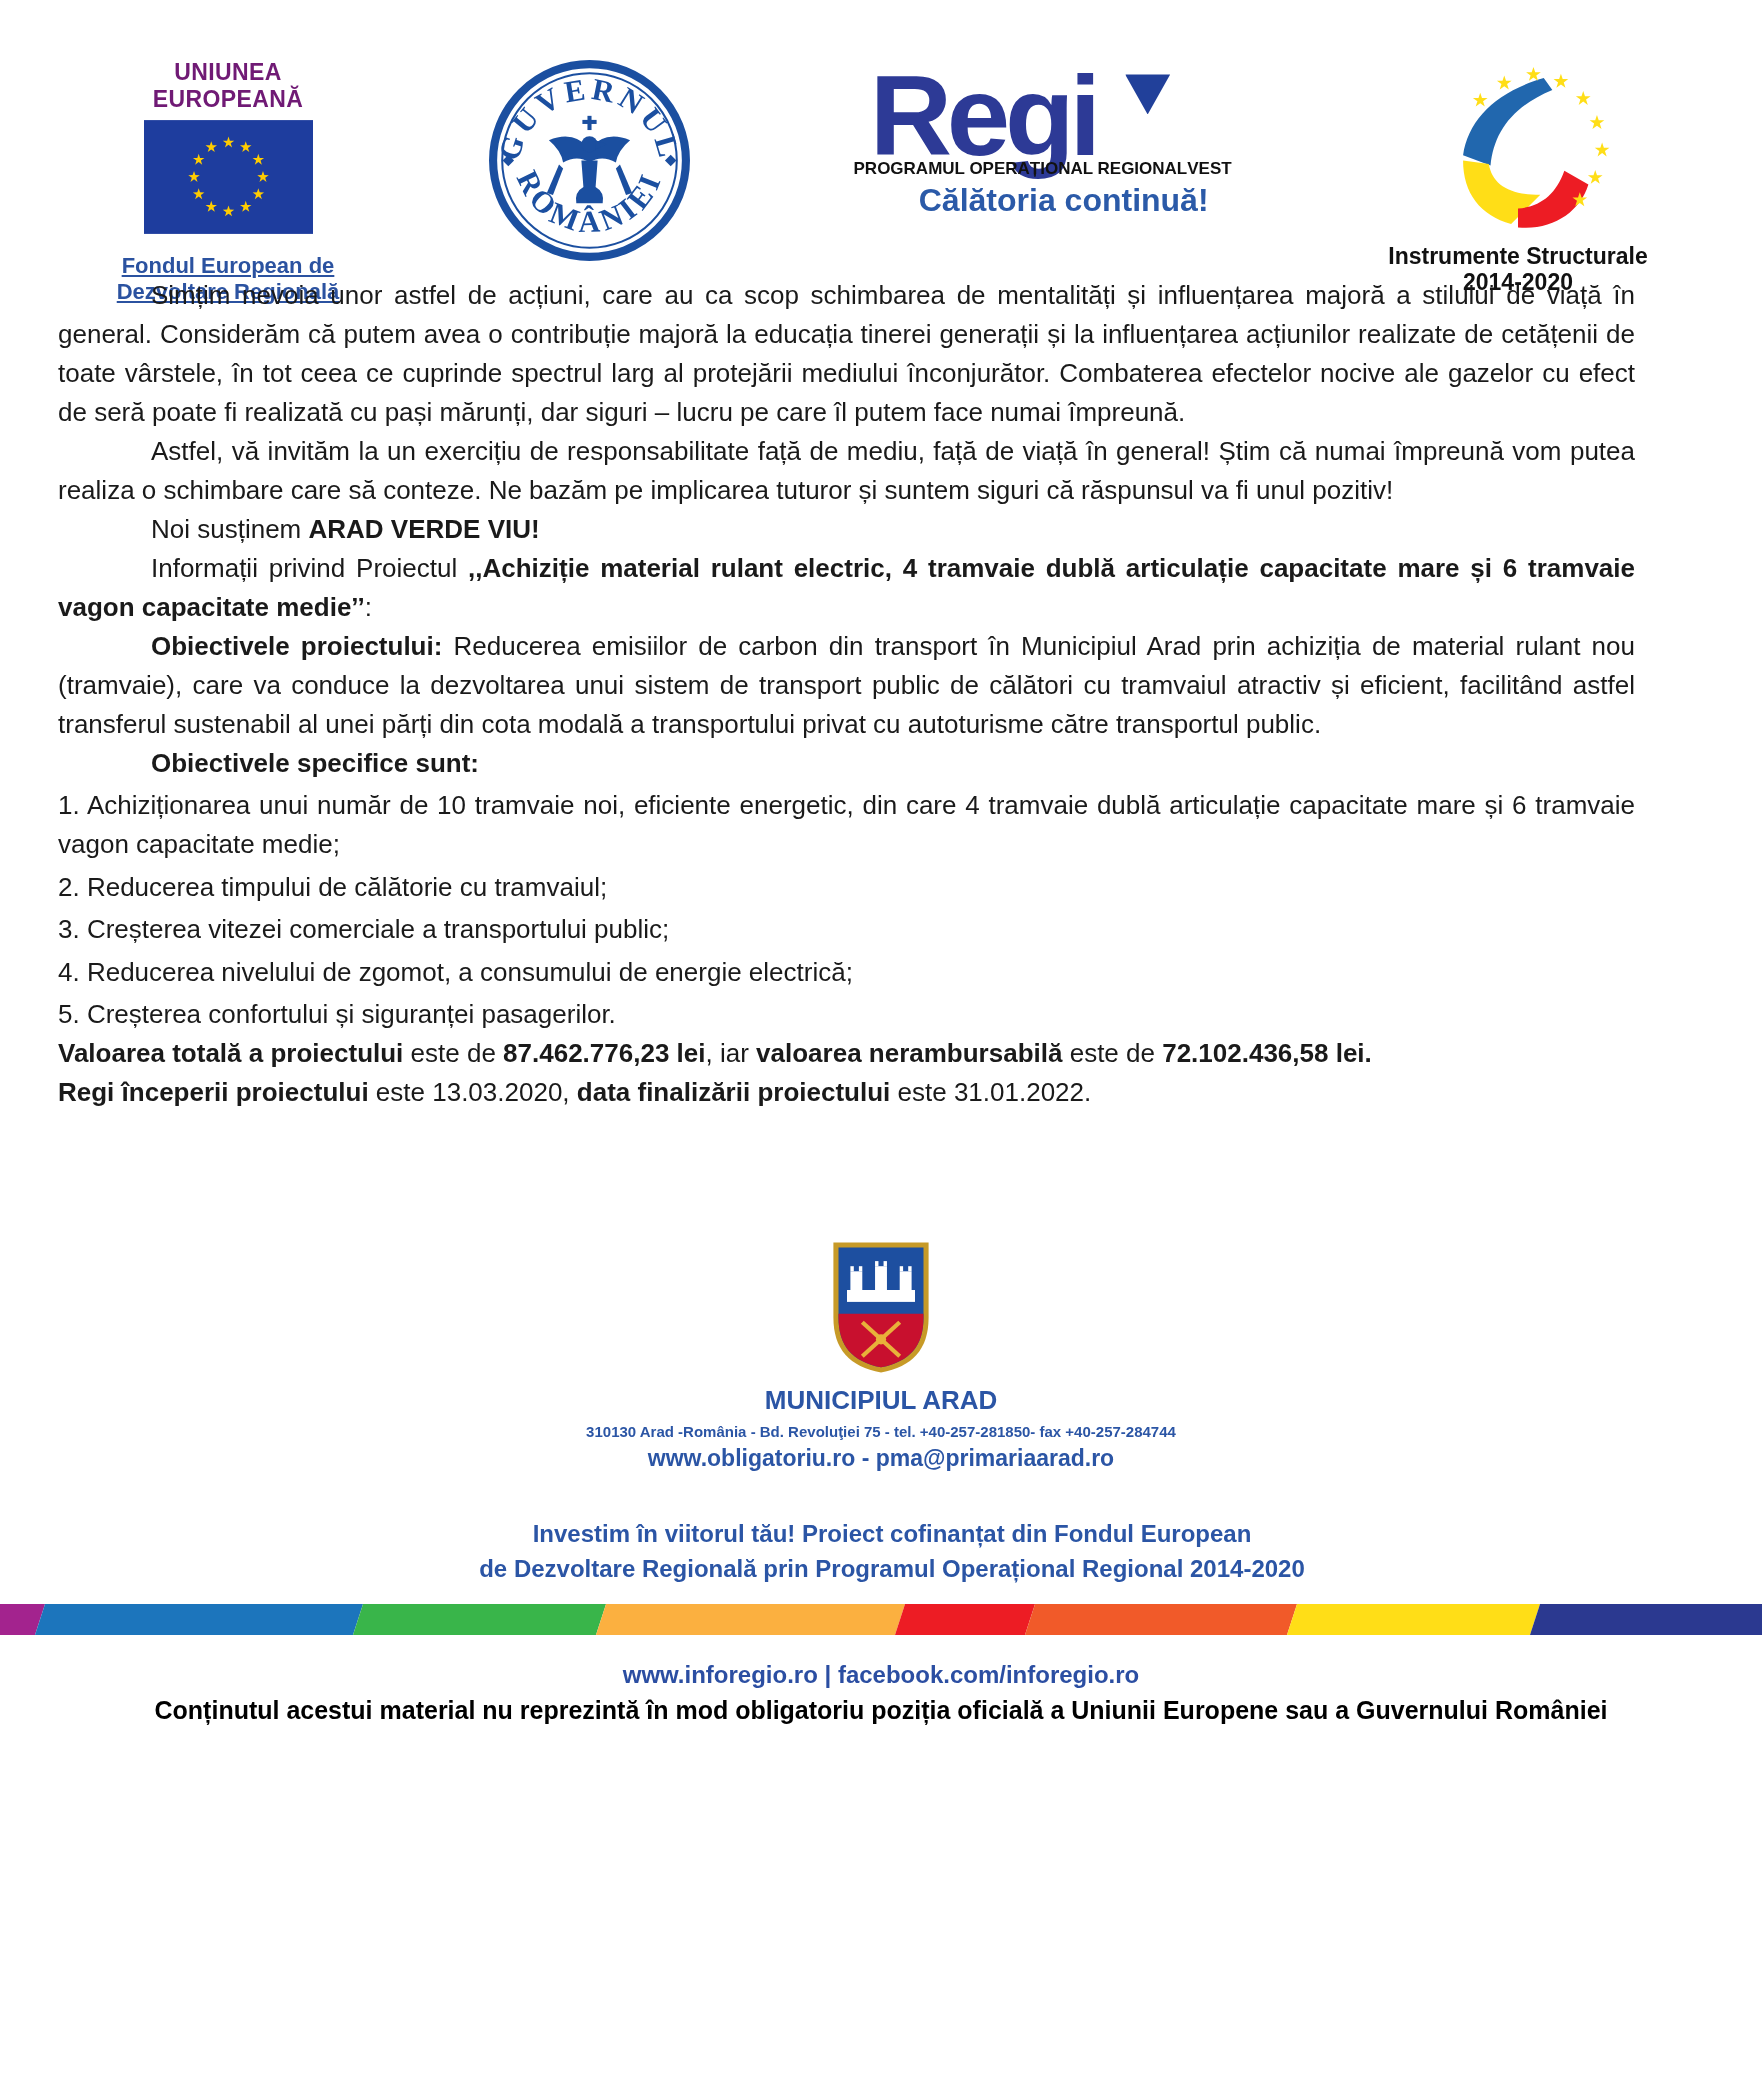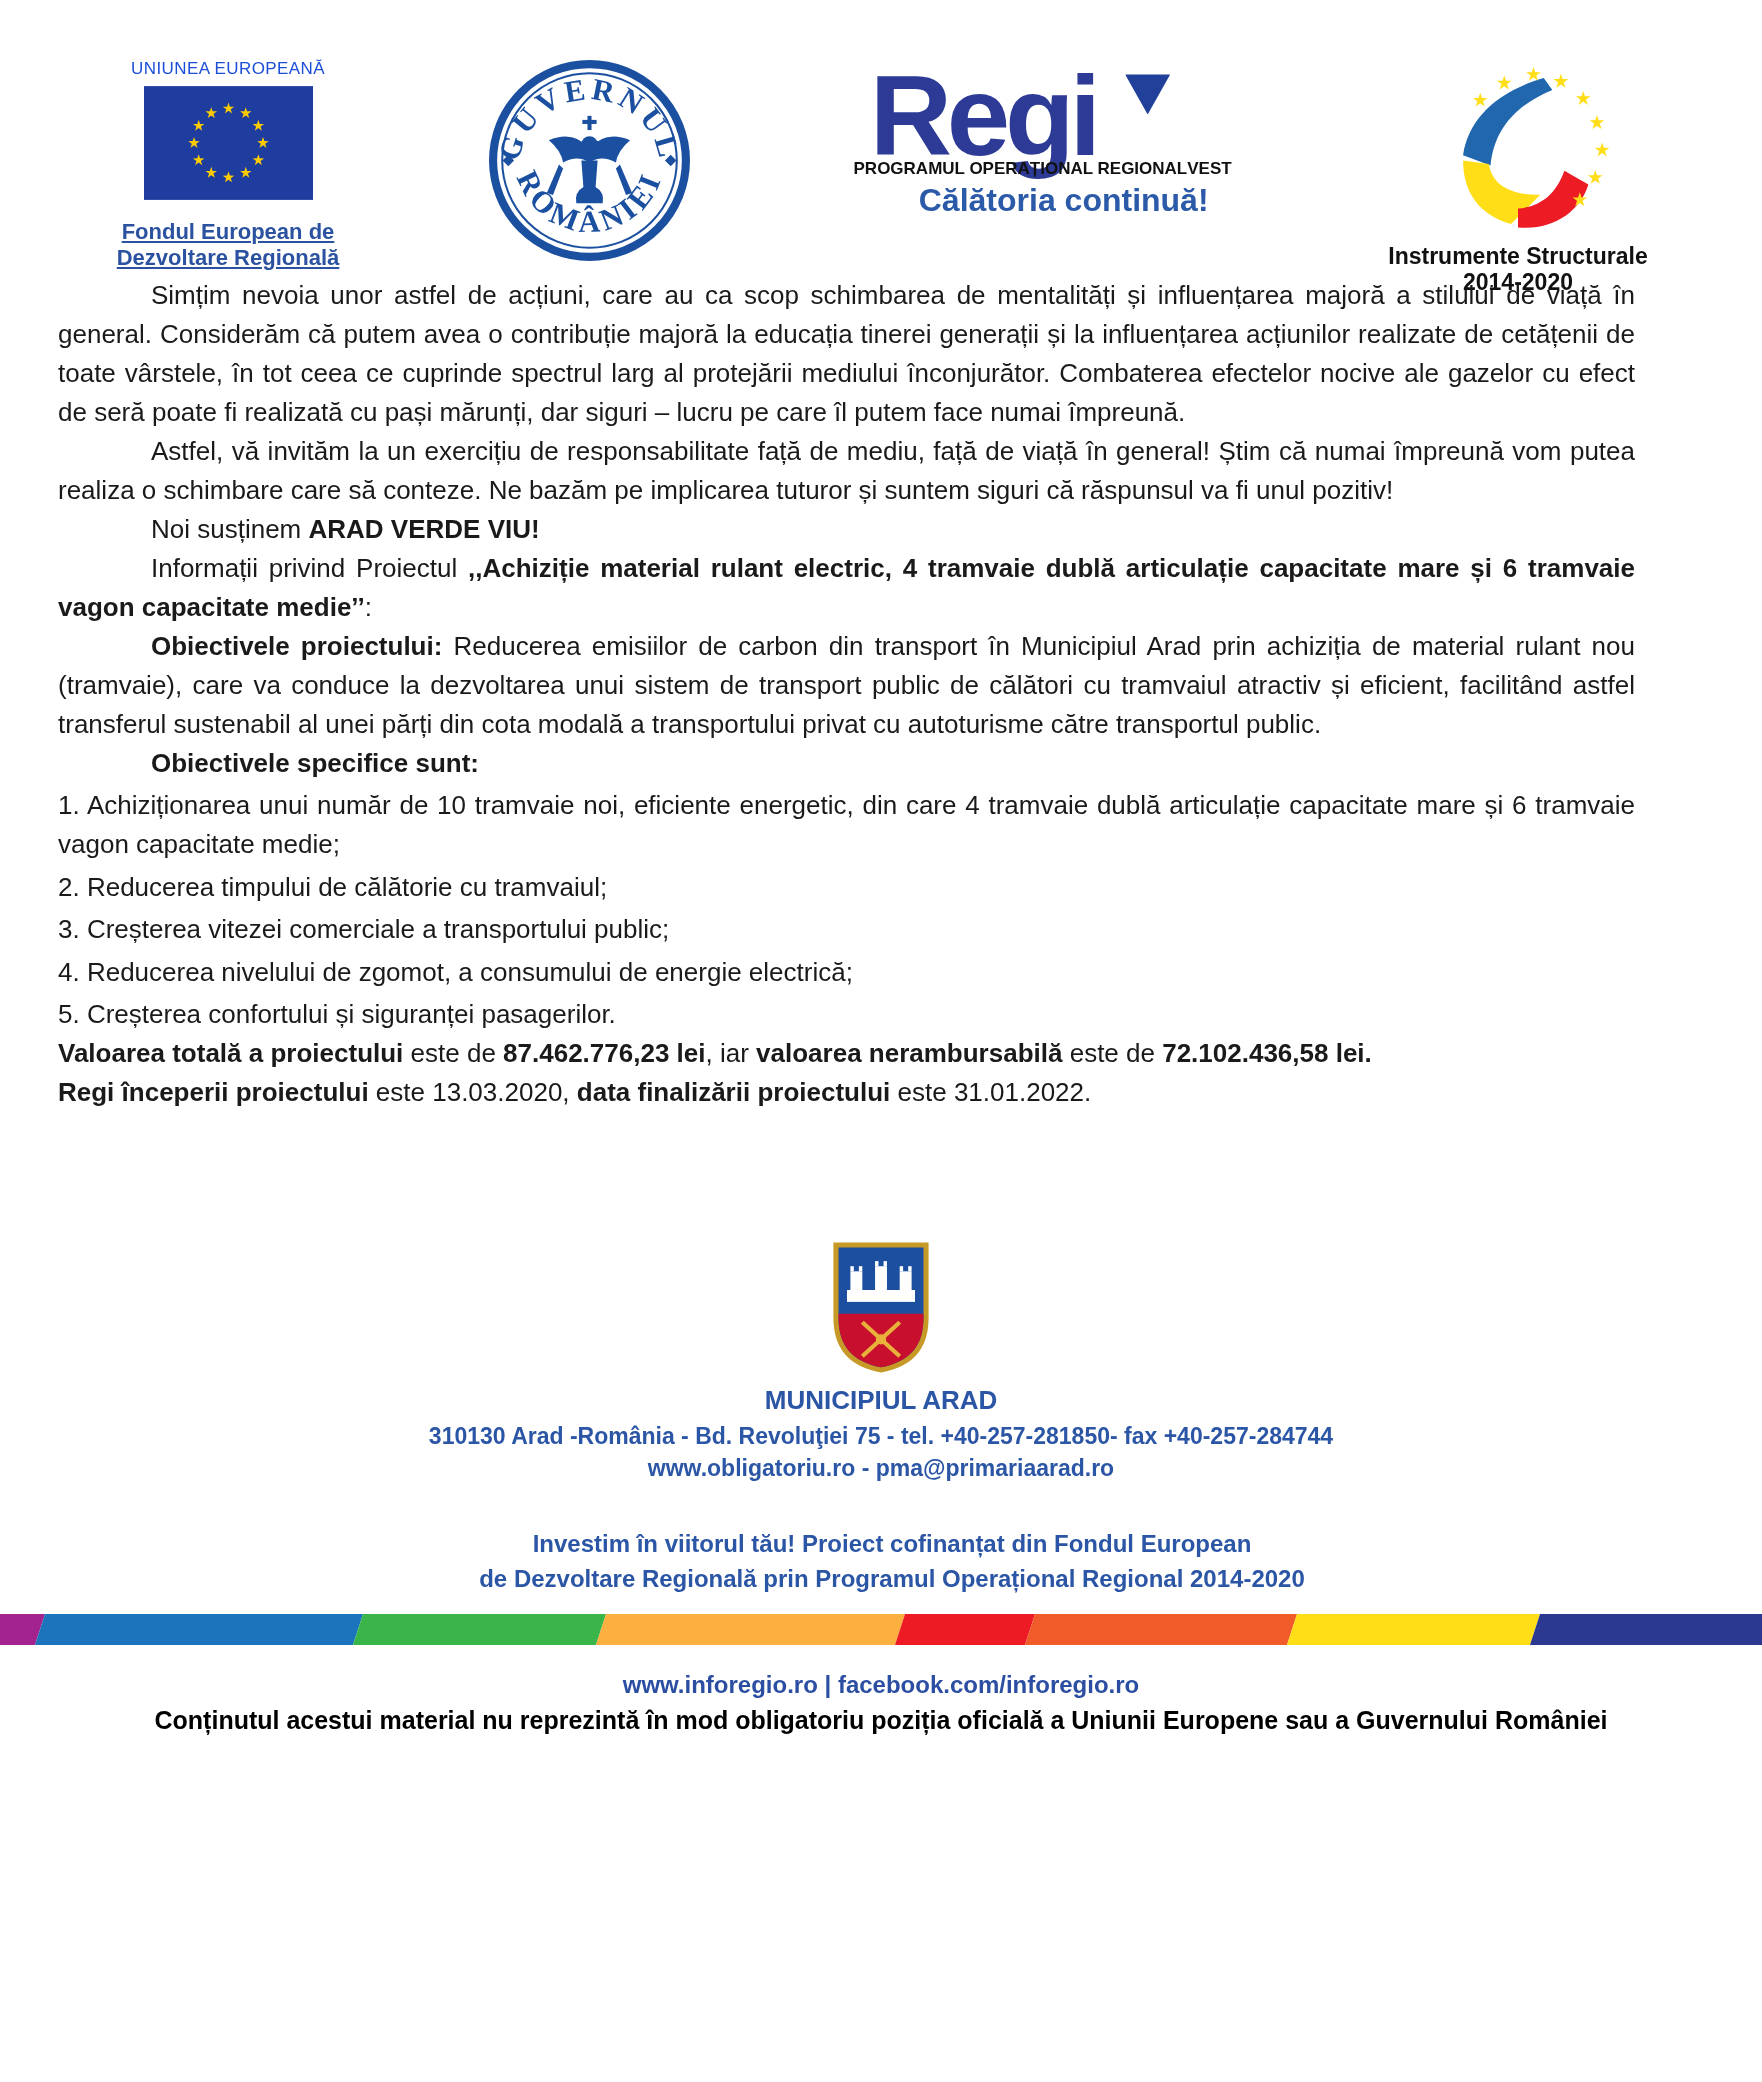--- a/index.html
+++ b/index.html
@@ -11,21 +11,21 @@
     font-family:"Liberation Sans",sans-serif;
     color:#1a1a1a;
     overflow:hidden;
   }
   
   .logos{
     display:flex;justify-content:space-between;align-items:flex-start;
     padding:59px 102px 0 112px;height:217px;
   }
   .logo-eu{width:232px;text-align:center;}
-  .eu-title{color:#1d4ed8;font-size:17px;font-weight:400;letter-spacing:0.4px;margin-bottom:6.9px;}
+  .eu-title{color:#701a75;font-size:23px;font-weight:700;letter-spacing:0.4px;margin-bottom:6.9px;}
   .eu-flag{width:169px;height:114px;margin:0 auto;display:block;}
   .eu-sub{color:#2b52a0;font-size:22px;font-weight:600;line-height:1.18;margin-top:19px;text-decoration:underline;}
   .logo-gov{width:203px;}
   .logo-regio{width:396px;margin-top:8.6px;}
   .regio-row{display:flex;align-items:flex-start;justify-content:center;}
   .regio-word{font-size:114px;line-height:.85;font-weight:800;color:#2d3a96;letter-spacing:-5.2px;}
   .regio-wheel{position:relative;width:100px;height:100px;margin-left:1.7px;margin-top:5.2px;}
   .wheel-disc{
     width:100px;height:100px;border-radius:50%;
     background:conic-gradient(#fff 0 22deg,#21409a 22deg 58deg,#2b6cb5 58deg 96deg,#39b54a 96deg 134deg,
@@ -52,21 +52,21 @@
   .p-project{margin-top:112px;}
   .p-objectives{margin-top:24px;}
   .p-specific{margin-top:10.3px;font-weight:700;}
   .list p{margin-top:3.4px;}
   .p-value{margin-top:29px;}
   b{font-weight:700;}
   
   .footer{text-align:center;}
   .crest{display:block;margin:127px auto 0;}
   .muni{color:#2b55a5;font-weight:700;font-size:26px;margin-top:10.3px;}
-  .addr{color:#2b55a5;font-weight:700;font-size:23px;margin-top:6.9px;}
+  .addr{color:#2b55a5;font-weight:700;font-size:15px;margin-top:6.9px;}
   .webmail{color:#2b55a5;font-weight:700;font-size:23px;margin-top:5.2px;}
   .invest{color:#2b55a5;font-weight:700;font-size:24px;line-height:1.45;margin-top:45px;padding-left:22px;}
   .color-bar{height:31px;margin-top:17px;overflow:hidden;}
   .color-bar-inner{display:flex;height:100%;width:106%;margin-left:-3%;transform:skewX(-18deg);}
   .links-line{color:#2b4ea2;font-weight:700;font-size:24px;margin-top:26px;}
   .disclaimer{color:#000;font-weight:700;font-size:25px;margin-top:6.9px;}
 </style>
 </head>
 <body>
 

